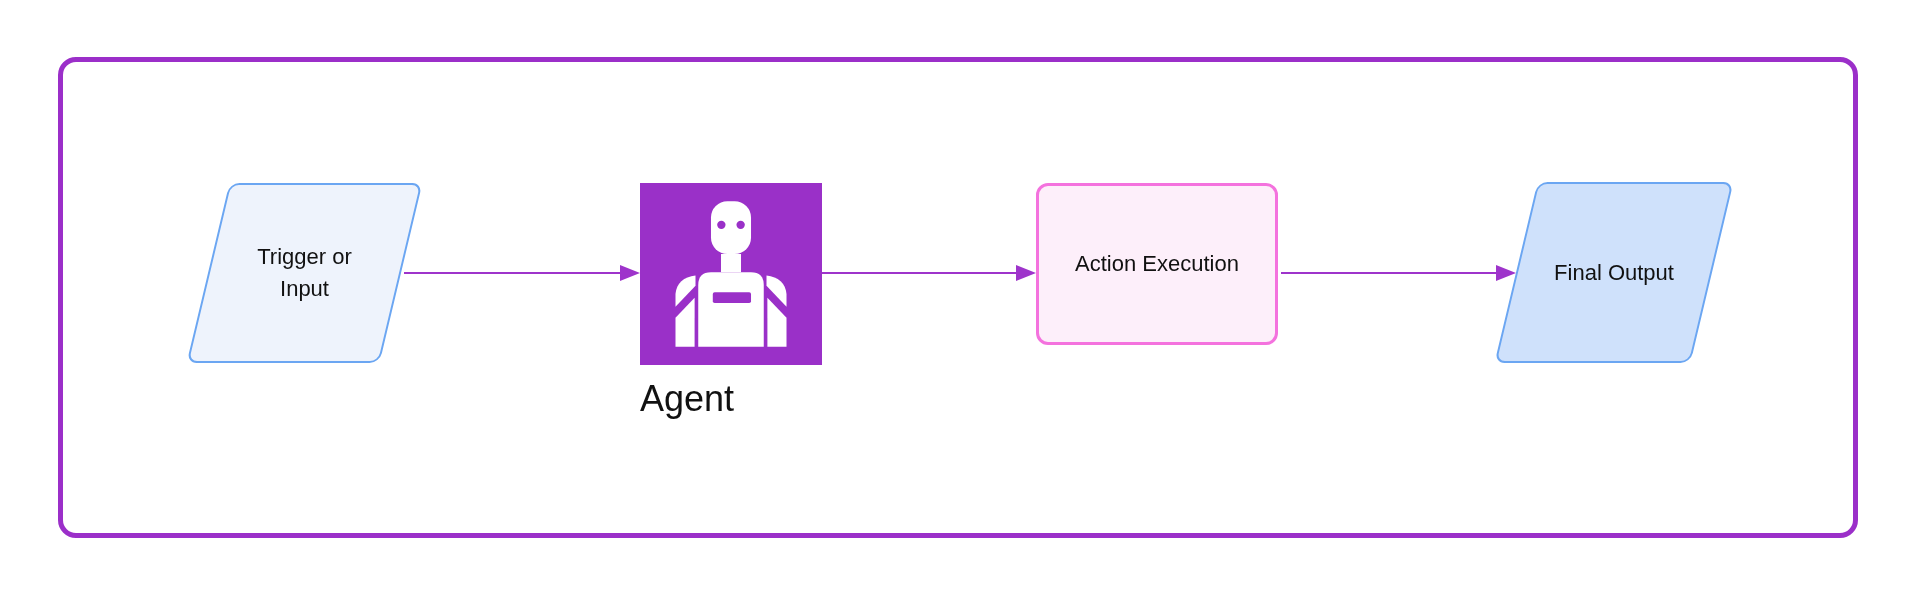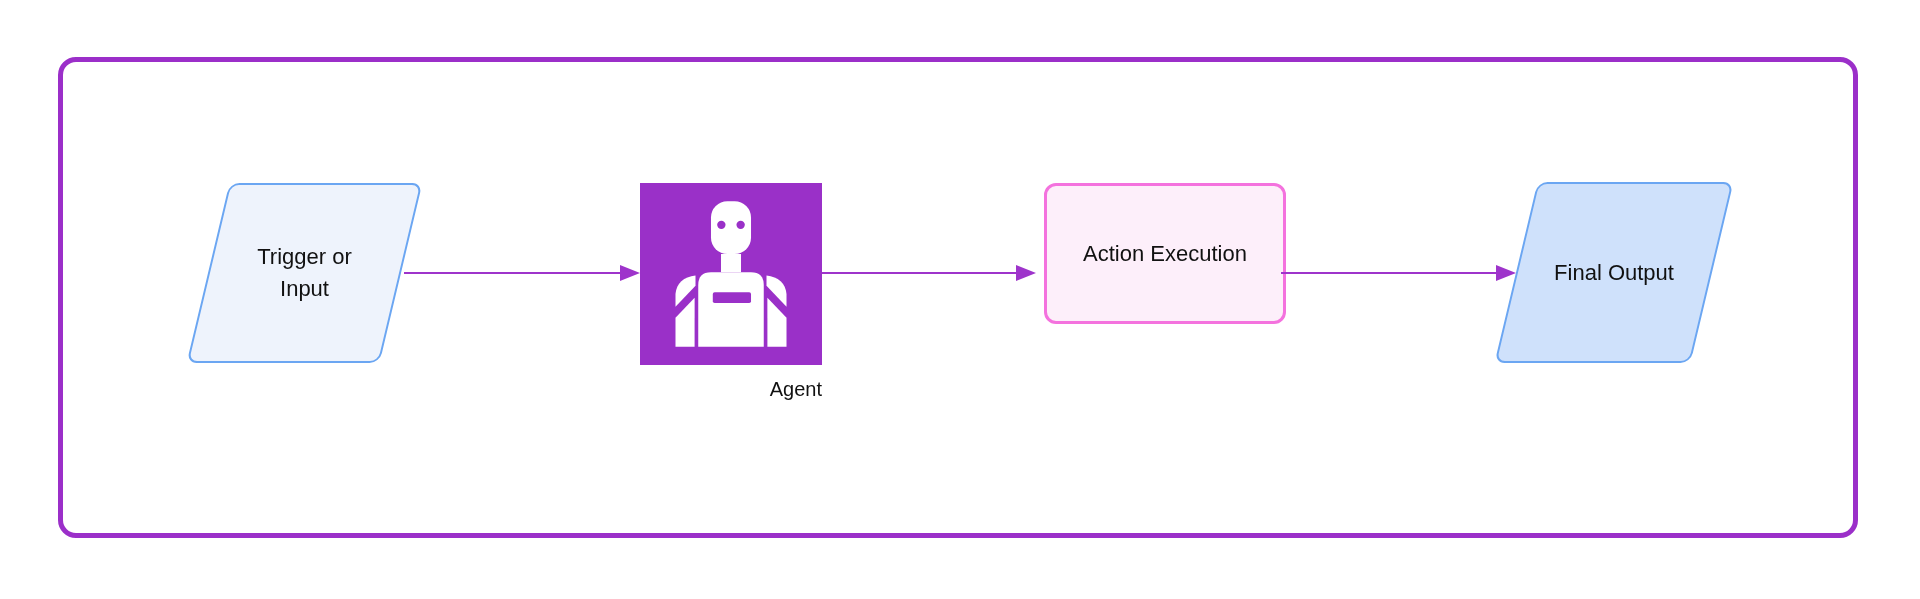--- a/index.html
+++ b/index.html
@@ -47,30 +47,29 @@
   }
   
   .node-agent {
     left: 640px; top: 183px; width: 182px; height: 182px;
     background: var(--c-node-purple, #9a30c8);
   }
   .node-agent svg { display: block; width: 100%; height: 100%; color: var(--c-node-purple, #9a30c8); }
   .agent-caption {
     position: absolute;
     left: 640px; top: 378px; width: 182px;
-    text-align: right;
-    font-size: 20px;
+    text-align: left;
+    font-size: 36px;
   }
   
   .node-action {
-    left: 1036px; top: 183px; width: 242px; height: 141px;
+    left: 1036px; top: 183px; width: 242px; height: 162px;
     background: var(--c-action-fill, #fdeffa);
     border: 3px solid var(--c-pink-border, #f472de);
     border-radius: 12px;
-    margin-left: 8px;
   }
   
   .edge {
     position: absolute;
     top: 264px; height: 18px;
     display: flex; align-items: center;
   }
   .edge-line { flex: 1; height: 2px; background: var(--c-arrow-purple, #9e34cb); }
   .edge-head {
     width: 0; height: 0;

